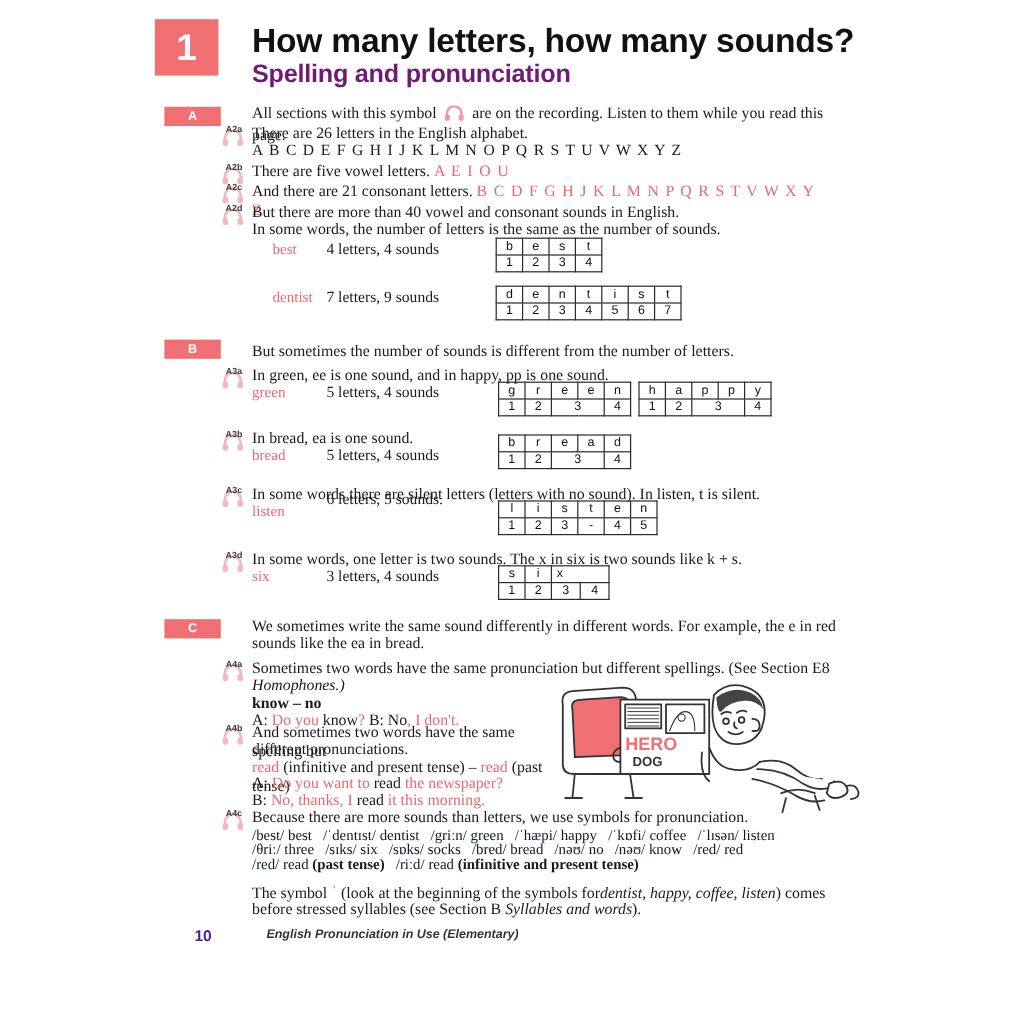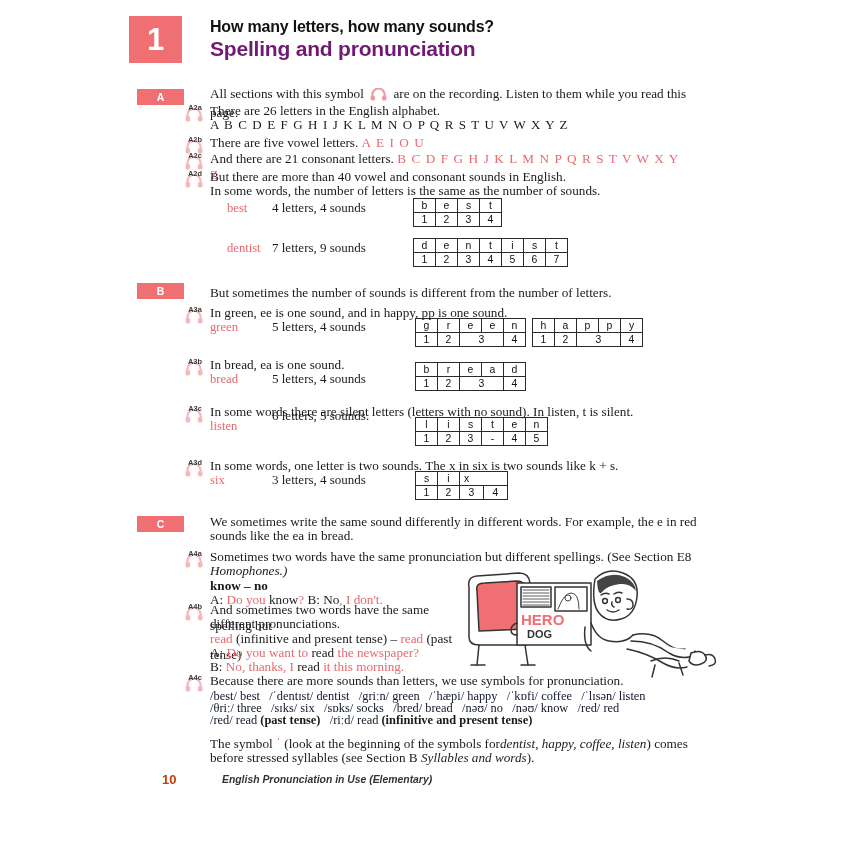--- a/index.html
+++ b/index.html
@@ -18,21 +18,21 @@
   .unit-num{
     position:absolute;left:129px;top:16px;width:53px;height:47px;
     background:#ef6f73;color:#ffffff;
     font-family:"Liberation Sans", sans-serif;
     font-size:31px;font-weight:700;
     display:flex;align-items:center;justify-content:center;
   }
   .title-wrap{position:absolute;left:210px;top:18px;width:620px;}
   .title-main{
     font-family:"Liberation Sans", sans-serif;
-    font-size:16px;font-weight:700;color:#111;letter-spacing:-0.2px;
+    font-size:28px;font-weight:700;color:#111;letter-spacing:-0.2px;
     line-height:1.12;
   }
   .title-sub{
     font-family:"Liberation Sans", sans-serif;
     font-size:21px;font-weight:700;color:#701a75;letter-spacing:-0.2px;
     line-height:1.15;margin-top:1px;
   }
 
   
   .sec-tab{
@@ -72,21 +72,21 @@
   .countlbl{position:absolute;font-size:13px;color:#1a1a1a;}
 
   
   .phon{position:absolute;font-size:12.4px;line-height:12.6px;color:#1a1a1a;}
   .phon .p{color:#0f172a;}
 
   
   .foot-num{
     position:absolute;left:162px;top:772px;
     font-family:"Liberation Sans", sans-serif;
-    font-size:13px;font-weight:700;color:#c2410c;
+    font-size:13px;font-weight:700;color:#4c1d95;
   }
   .foot-txt{
     position:absolute;left:222px;top:774px;
     font-family:"Liberation Sans", sans-serif;
     font-size:10.4px;font-style:italic;font-weight:700;color:#333;
   }
 
   
   .illus{position:absolute;left:455px;top:565px;width:300px;height:115px;}
 </style>

